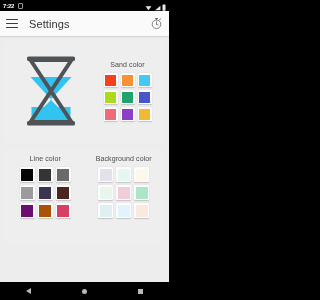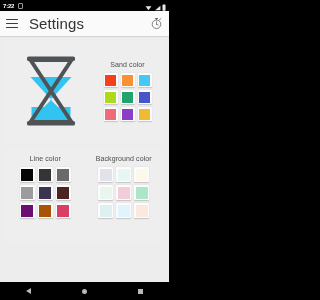--- a/index.html
+++ b/index.html
@@ -74,21 +74,21 @@
     cursor: pointer;
   }
   .menu-icon span {
     display: block;
     height: 1.4px;
     background: #3c3c3c;
     border-radius: 1px;
   }
   .appbar-title {
     margin-left: 11px;
-    font-size: 15px;
+    font-size: 11px;
     color: #333;
     letter-spacing: 0.1px;
   }
   .appbar-spacer { flex: 1 1 auto; }
   .timer-icon { display: flex; align-items: center; cursor: pointer; }
 
   
   .content {
     flex: 1 1 auto;
     background: #ededed;

